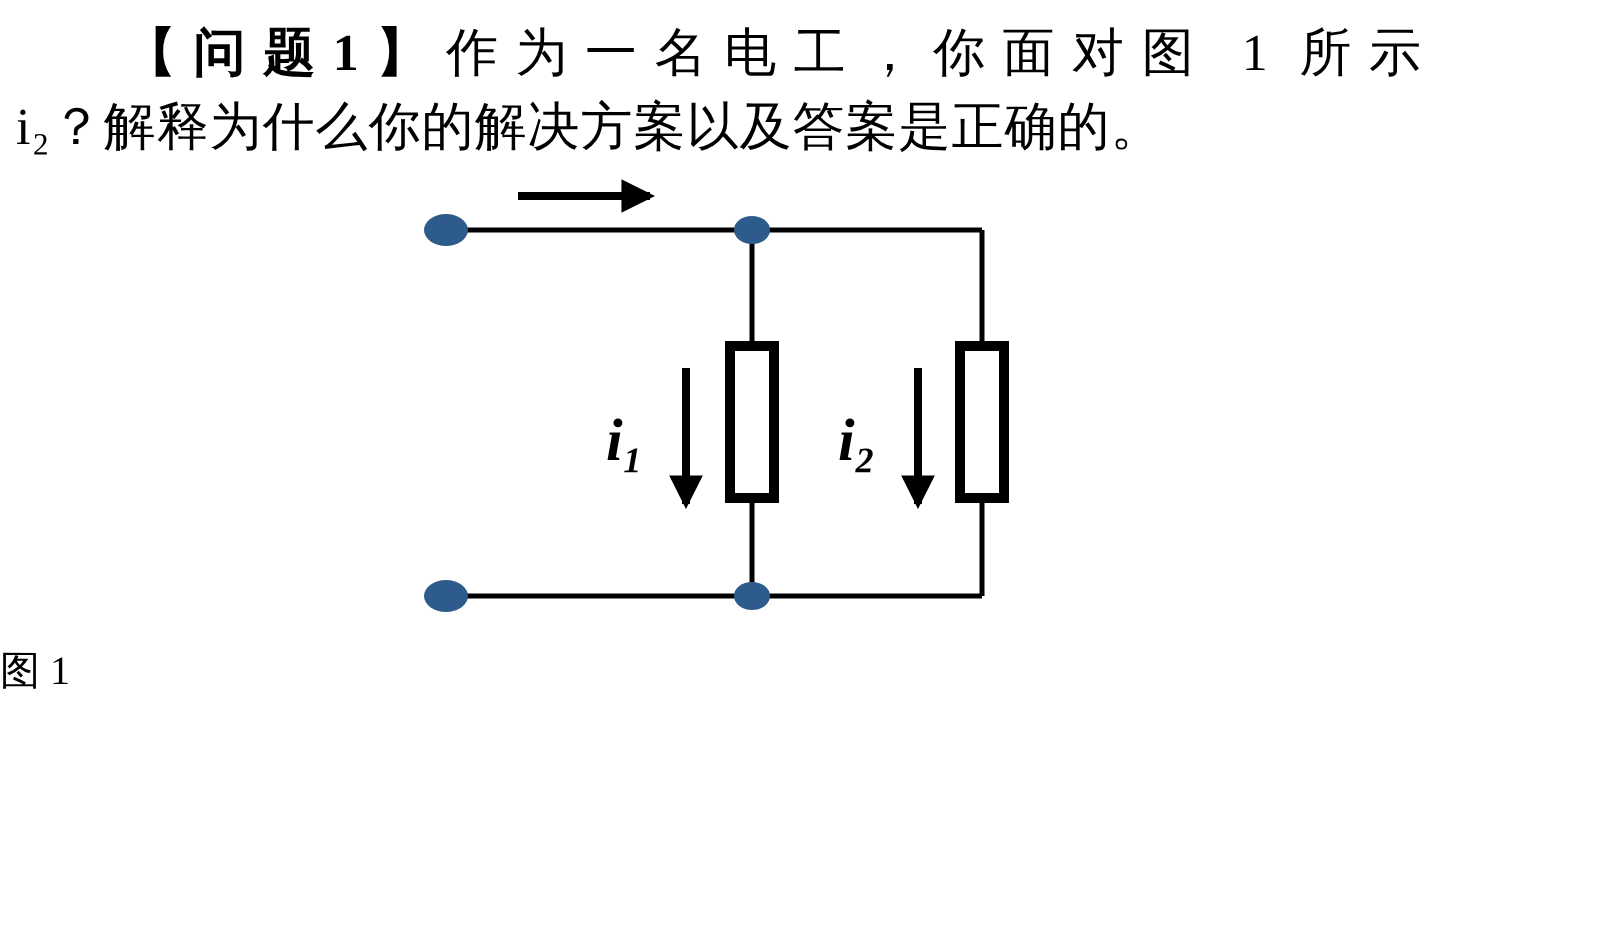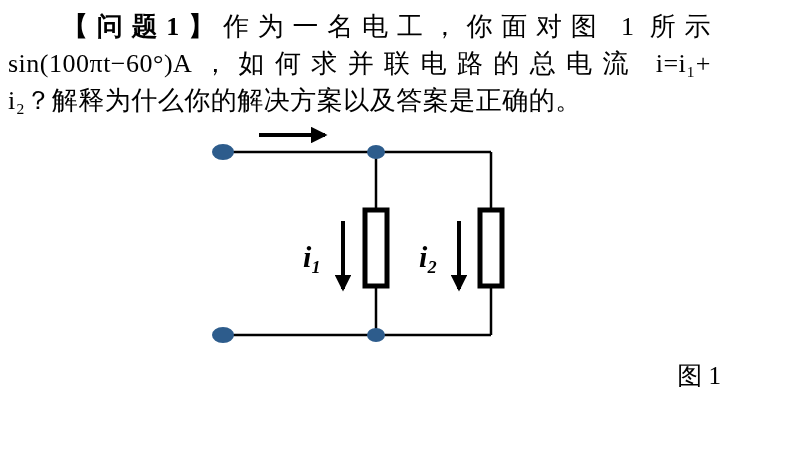--- a/index.html
+++ b/index.html
@@ -28,35 +28,34 @@
   .bold-prefix { font-weight: bold; }
   .figure-wrap {
     margin-top: 6px;
     text-align: center;
   }
   .circuit-svg {
     display: block;
     margin: 0 auto;
   }
   .figure-caption {
-    text-align: right;
-    font-size: 25px;
+    text-align: left;
+    font-size: 20px;
     margin-top: 2px;
   }
 </style>
 </head>
 <body>
 
 <div class="page">
 
   <div class="problem-text">
     <div class="line just indent">
       <span class="bold-prefix">【问题1】</span><span>作为一名电工，你面对图 1 所示</span>
     </div>
-    <div class="line just">sin(100πt−60°)A，如何求并联电路的总电流 i=i₁+</div>
     <div class="line">i₂？解释为什么你的解决方案以及答案是正确的。</div>
   </div>
 
   <div class="figure-wrap">
     <svg class="circuit-svg" width="340" height="232" viewBox="0 0 340 232" xmlns="http://www.w3.org/2000/svg">
       <defs>
         <marker id="ah" viewBox="0 0 10 10" refX="8.5" refY="5" markerWidth="4.2" markerHeight="4.2" orient="auto-start-reverse">
           <path d="M0,0 L10,5 L0,10 z" fill="#000000"></path>
         </marker>
       </defs>

